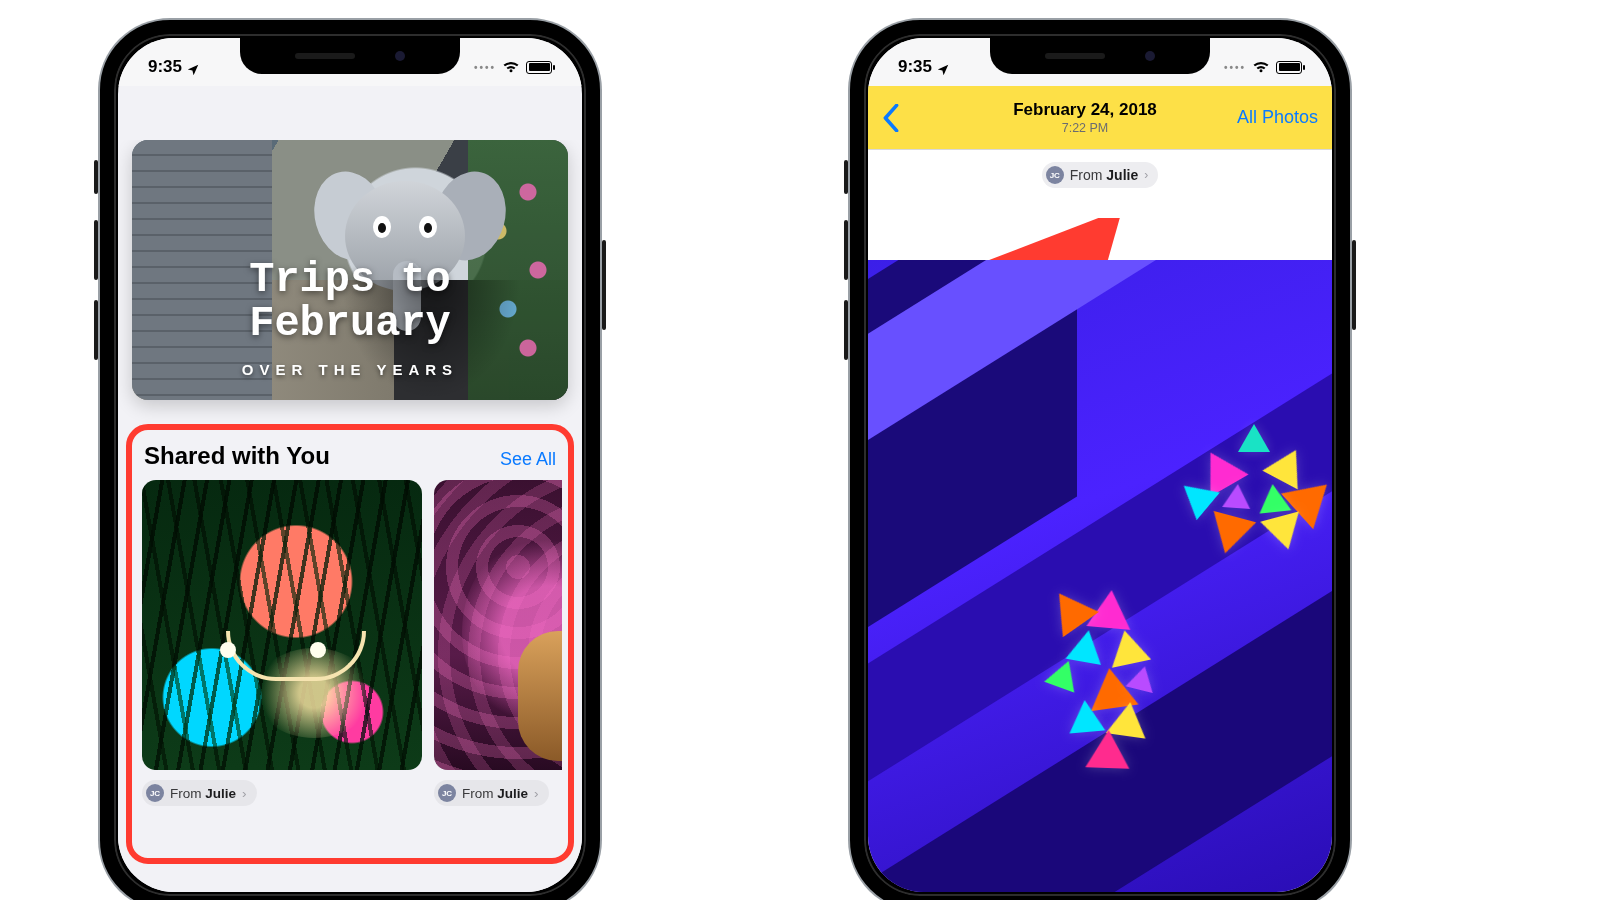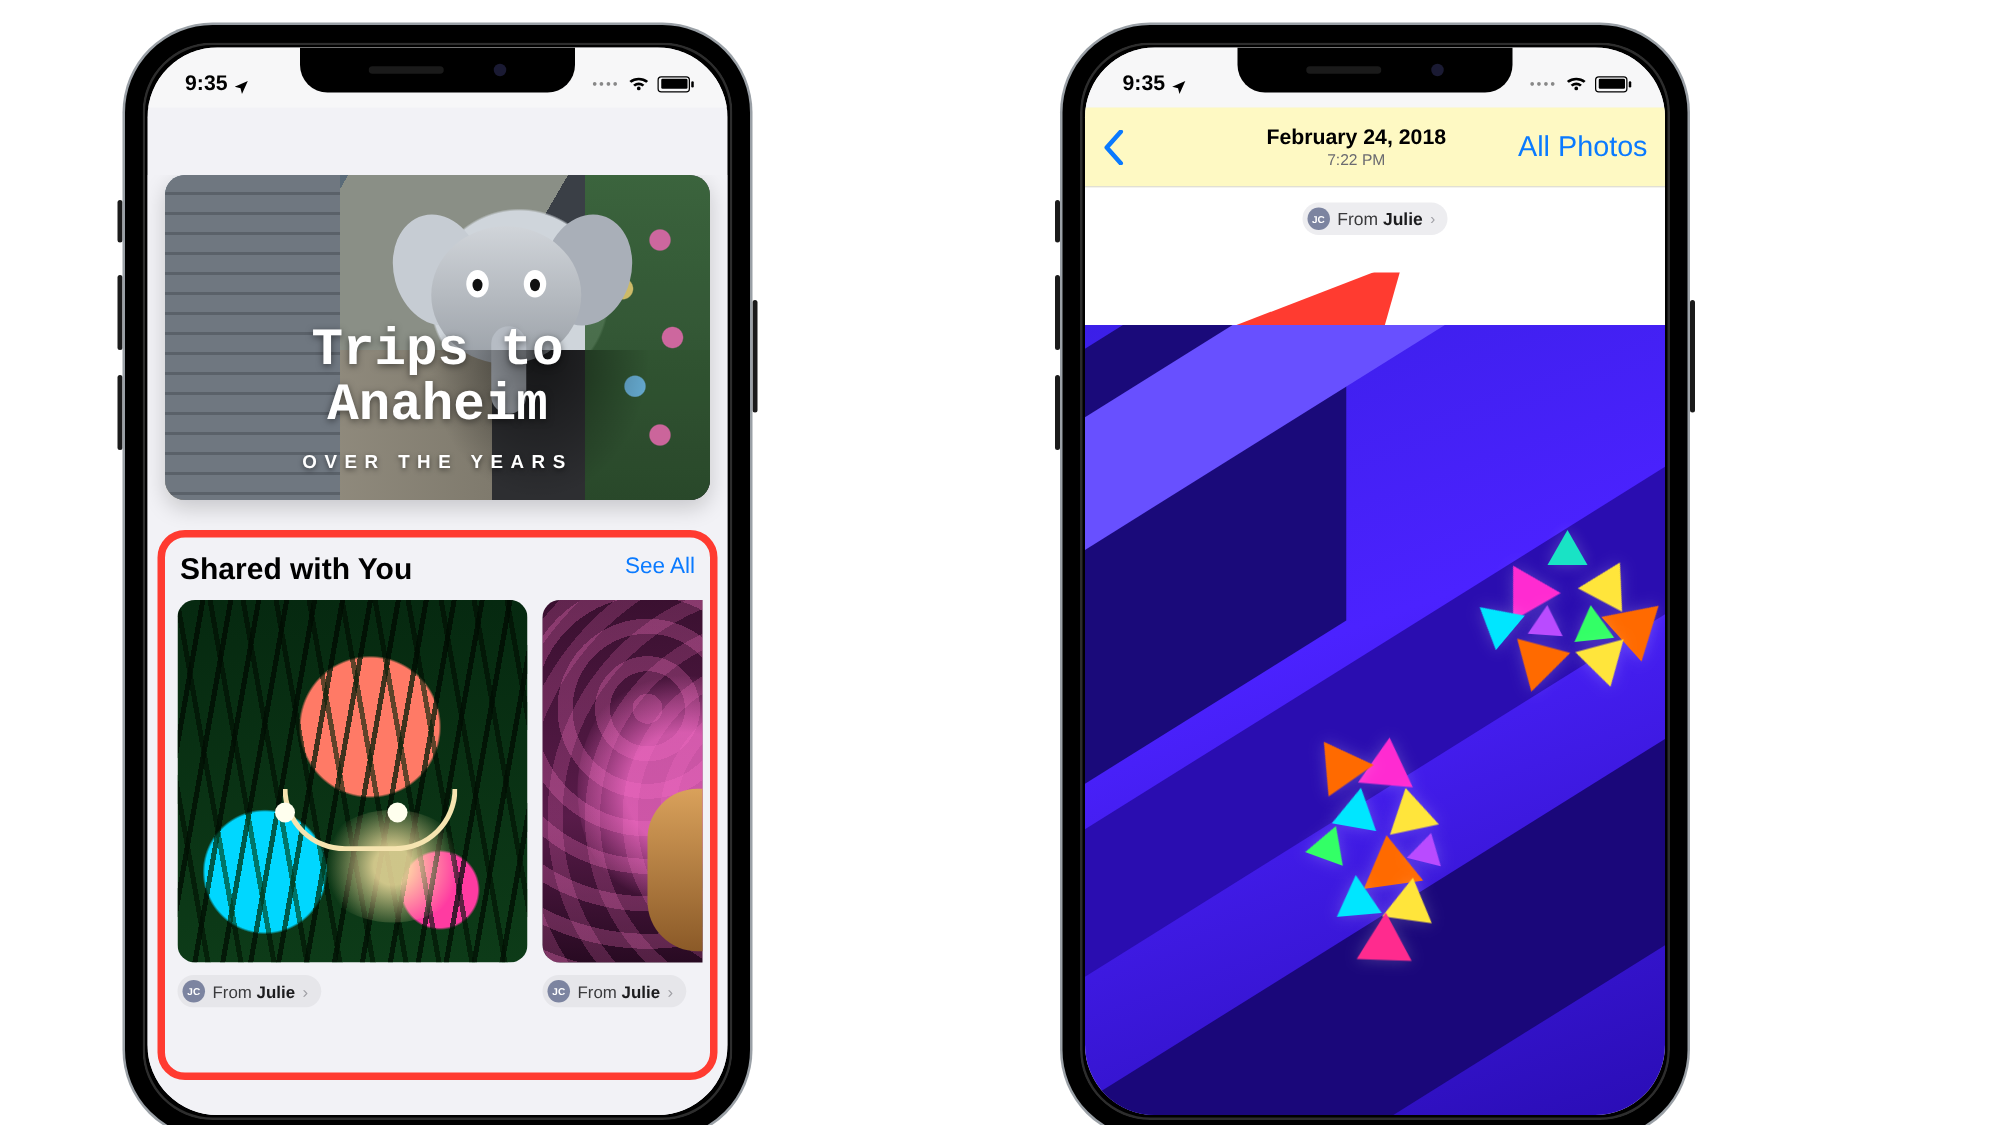--- a/index.html
+++ b/index.html
@@ -124,21 +124,21 @@
   .memory-sub{position:absolute;inset:auto 0 22px 0;text-align:center;color:#fff;font-size:15px;letter-spacing:6px;font-weight:600;text-shadow:0 2px 4px rgba(0,0,0,.5);}
 
   .swoy-box{
     margin:0 8px;
     border:6px solid #ff3b30;
     border-radius:22px;
     padding:12px 6px 6px;
     height:440px;
     background:#f2f2f6;
   }
-  .swoy-header{display:flex;align-items:flex-start;justify-content:space-between;padding:0 6px 10px;}
+  .swoy-header{display:flex;align-items:flex-end;justify-content:space-between;padding:0 6px 10px;}
   .swoy-title{font-size:24px;font-weight:700;color:#000;}
   .swoy-seeall{font-size:18px;color:#0a7aff;font-weight:400;}
   .swoy-row{display:flex;gap:12px;overflow:hidden;padding-left:4px;}
   .swoy-item{width:280px;flex:0 0 auto;}
   .swoy-thumb{width:280px;height:290px;border-radius:14px;overflow:hidden;position:relative;}
   .thumb1{background:
     radial-gradient(circle at 55% 35%, #ff7a66 0 55px, transparent 57px),
     radial-gradient(circle at 25% 75%, #00d7ff 0 48px, transparent 50px),
     radial-gradient(circle at 75% 80%, #ff3ba1 0 30px, transparent 32px),
     linear-gradient(#062910,#0d3b18);}
@@ -160,32 +160,32 @@
   .thumb2 .body{position:absolute;left:30%;top:52%;width:90px;height:130px;border-radius:40px;background:linear-gradient(#d9a15b,#8b5a28);}
 
   .pill{display:inline-flex;align-items:center;gap:6px;margin-top:10px;padding:4px 10px 4px 4px;border-radius:14px;background:#e6e6ea;font-size:13.5px;color:#3a3a3c;}
   .pill .avatar{width:18px;height:18px;border-radius:50%;background:#7c84a0;color:#fff;font-size:8px;display:flex;align-items:center;justify-content:center;font-weight:700;}
   .pill .name{font-weight:700;color:#1c1c1e;}
   .pill .chev{color:#a0a0a6;}
 
   
   .navbar-right{
     height:64px;
-    background:#fef9c3;
+    background:#fde047;
     border-bottom:0.5px solid #d8d8da;
     display:grid;
     grid-template-columns:80px 1fr 110px;
     align-items:center;
     padding:0 14px;
   }
   .back-chevron{color:#0a7aff;display:flex;align-items:center;}
   .nav-center{text-align:center;}
   .nav-date{font-size:17px;font-weight:600;color:#000;}
   .nav-time{font-size:12.5px;color:#6b6b70;margin-top:1px;}
-  .nav-right-link{color:#0a7aff;font-size:23px;text-align:right;}
+  .nav-right-link{color:#0a7aff;font-size:18px;text-align:right;}
 
   .from-bar{height:50px;background:#fff;display:flex;align-items:center;justify-content:center;}
   .from-pill{display:inline-flex;align-items:center;gap:6px;padding:4px 10px 4px 4px;border-radius:14px;background:#ededf0;font-size:14px;color:#3a3a3c;}
   .from-pill .avatar{width:18px;height:18px;border-radius:50%;background:#7c84a0;color:#fff;font-size:8px;display:flex;align-items:center;justify-content:center;font-weight:700;}
   .from-pill .name{font-weight:700;color:#1c1c1e;}
   .from-pill .chev{color:#a0a0a6;font-size:12px;}
 
   .white-band{height:60px;background:#fff;position:relative;}
   .photo-view{position:absolute;top:222px;left:0;right:0;bottom:0;overflow:hidden;}
   .photo-bg{position:absolute;inset:0;background:linear-gradient(160deg,#3b1fe8 0%,#4b22ff 40%,#2a0db5 100%);}
@@ -265,21 +265,21 @@
                 <div class="pupil"></div>
               </div>
             <div class="eye r">
                 <div class="pupil"></div>
               </div>
             <div class="trunk"></div>
           </div>
           <div class="shadow"></div>
           <div class="memory-text">
             <div>Trips to</div>
-            <div>Anaheim</div>
+            <div>February</div>
           </div>
           <div class="memory-sub">OVER THE YEARS</div>
         </div>
 
         <div class="swoy-box">
           <div class="swoy-header">
             <div class="swoy-title">Shared with You</div>
             <div class="swoy-seeall">See All</div>
           </div>
           <div class="swoy-row">

